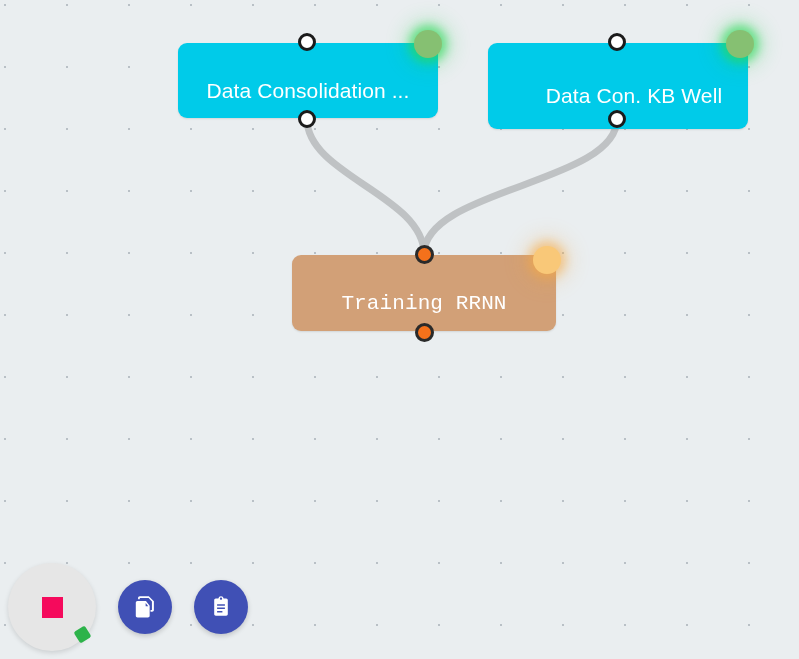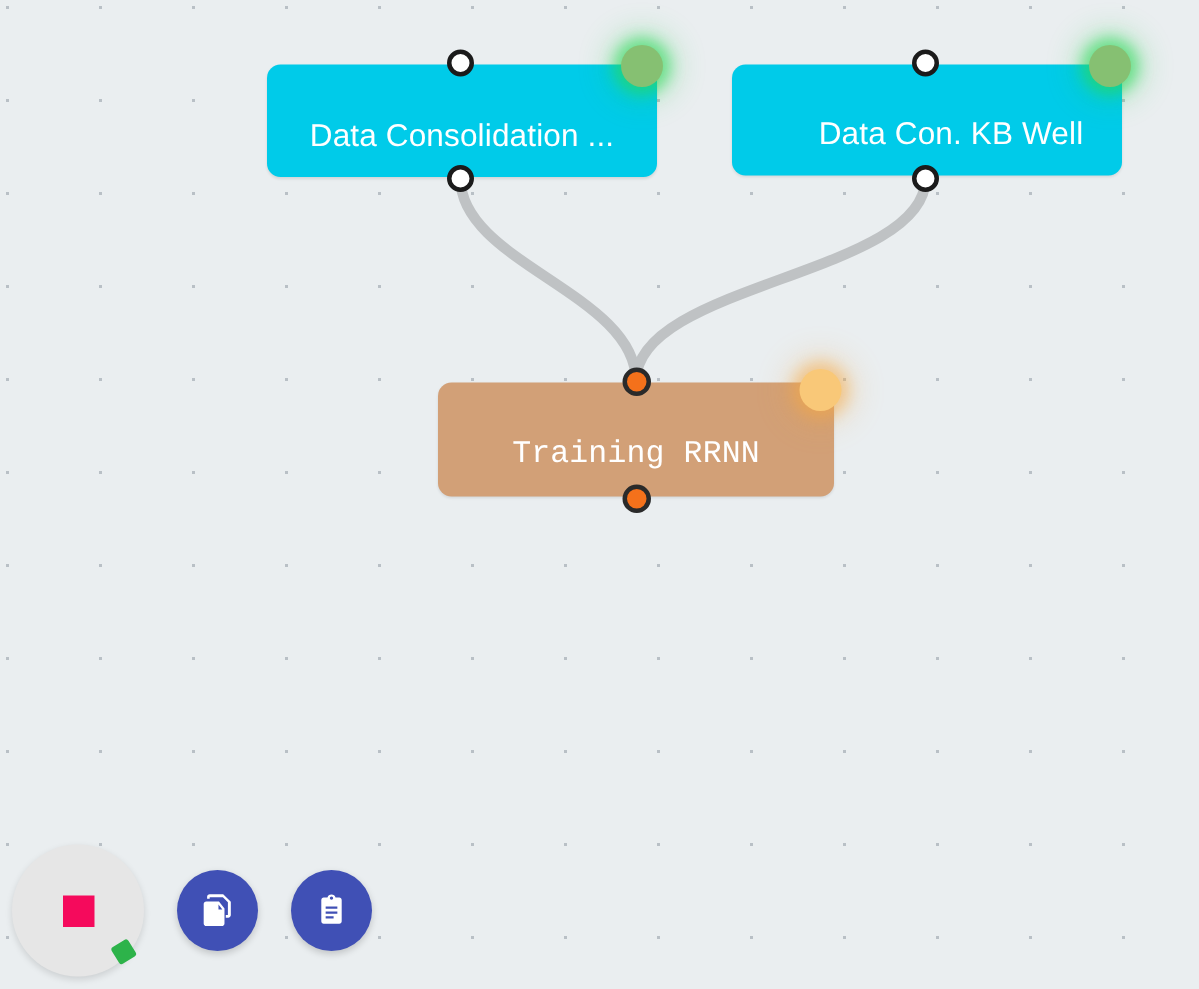--- a/index.html
+++ b/index.html
@@ -174,21 +174,21 @@
     <path class="edge-path" d="M 617 119 C 617 183, 424 189, 424 254"></path>
   </svg>
 
   <div class="node cyan" style="left:178px; top:43px; width:260px; height:75px;">
     <span class="node-label">Data Consolidation ...</span>
   </div>
   <div class="port" style="left:298px; top:33px;"></div>
   <div class="port" style="left:298px; top:110px;"></div>
   <div class="badge green" style="left:414px; top:30px;"></div>
 
-  <div class="node cyan" style="left:488px; top:43px; width:260px; height:74px;padding-left:32px;">
+  <div class="node cyan" style="left:488px; top:43px; width:260px; height:86px;padding-left:32px;">
     <span class="node-label">Data Con. KB Well</span>
   </div>
   <div class="port" style="left:608px; top:33px;"></div>
   <div class="port" style="left:608px; top:110px;"></div>
   <div class="badge green" style="left:726px; top:30px;"></div>
 
   <div class="node tan" style="left:292px; top:255px; width:264px; height:76px;font-family:Liberation Mono, monospace;">
     <span class="node-label">Training RRNN</span>
   </div>
   <div class="port filled-orange" style="left:415px; top:245px;"></div>

